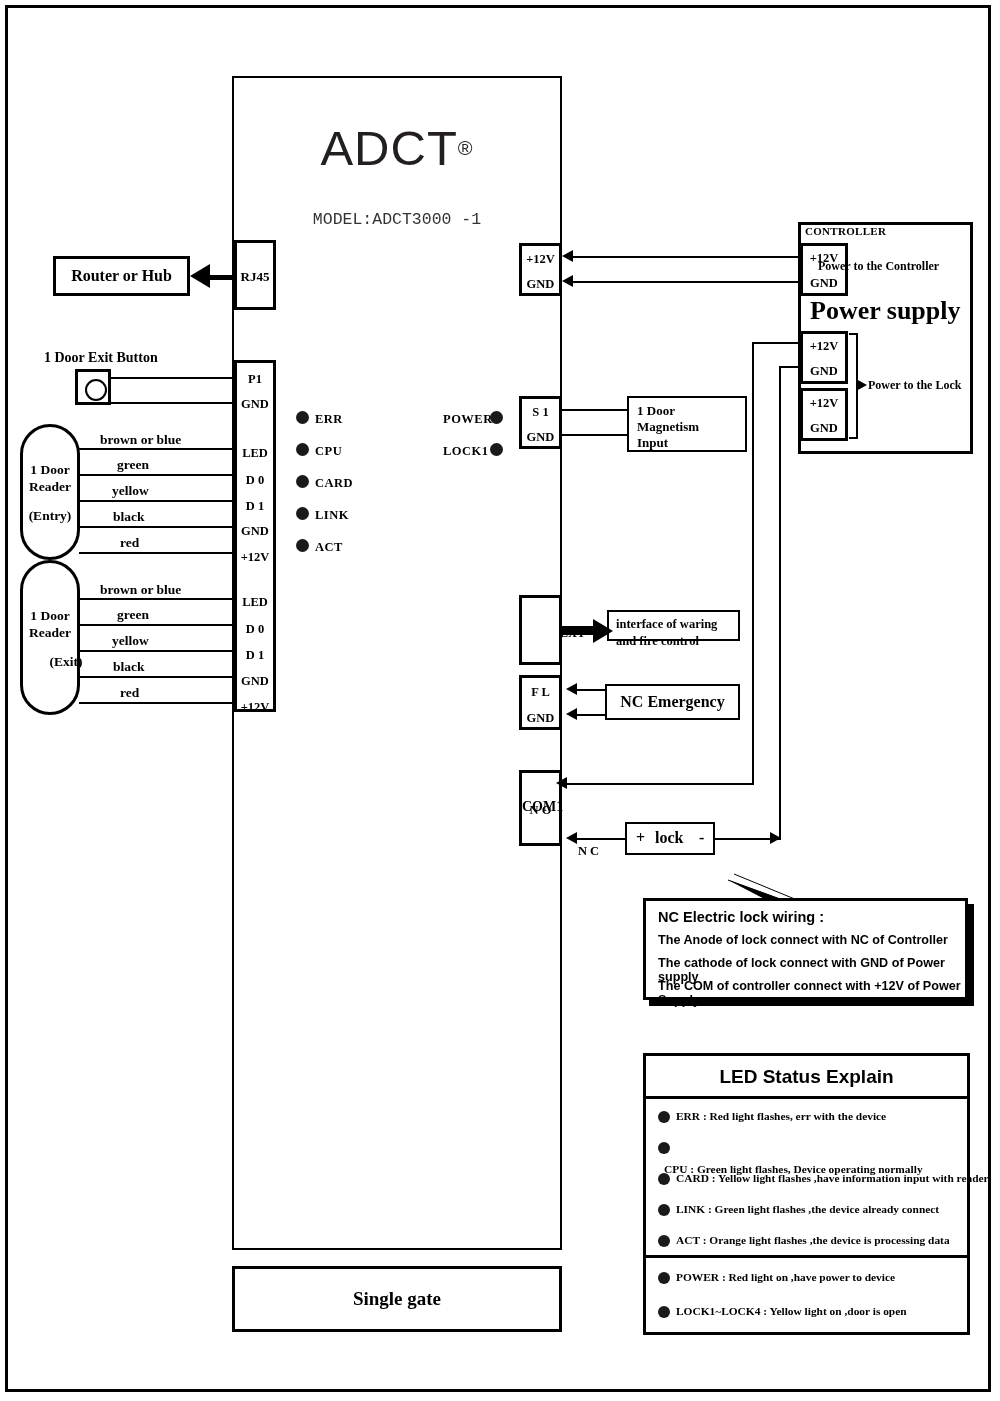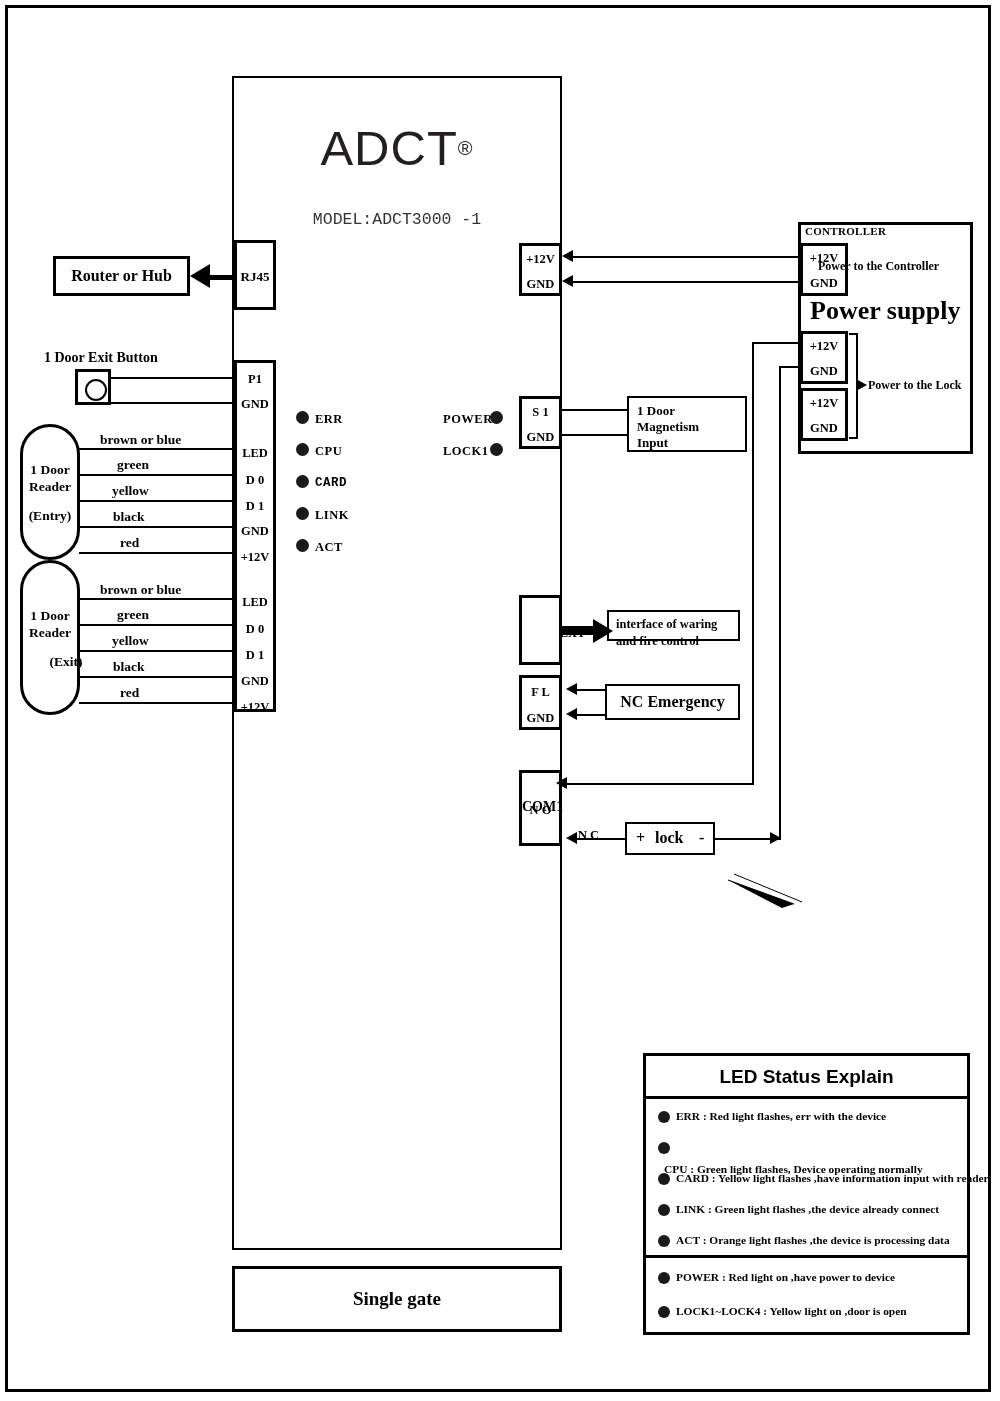--- a/index.html
+++ b/index.html
@@ -144,21 +144,21 @@
   <div class="txt wire-lbl" style="left:117px;top:607px;">green</div>
   <div class="txt wire-lbl" style="left:112px;top:633px;">yellow</div>
   <div class="txt wire-lbl" style="left:113px;top:659px;">black</div>
   <div class="txt wire-lbl" style="left:120px;top:685px;">red</div>
 
   <div class="led" style="left:296px;top:411px;"></div>
   <div class="led-lbl" style="left:315px;top:412px;">ERR</div>
   <div class="led" style="left:296px;top:443px;"></div>
   <div class="led-lbl" style="left:315px;top:444px;">CPU</div>
   <div class="led" style="left:296px;top:475px;"></div>
-  <div class="led-lbl" style="left:315px;top:476px;font-family:Liberation Mono, monospace;">CARD</div>
+  <div class="led-lbl" style="left:315px;top:476px;">CARD</div>
   <div class="led" style="left:296px;top:507px;"></div>
   <div class="led-lbl" style="left:315px;top:508px;">LINK</div>
   <div class="led" style="left:296px;top:539px;"></div>
   <div class="led-lbl" style="left:315px;top:540px;">ACT</div>
 
   <div class="led-lbl" style="left:443px;top:412px;">POWER</div>
   <div class="led" style="left:490px;top:411px;"></div>
   <div class="led-lbl" style="left:443px;top:444px;">LOCK1</div>
   <div class="led" style="left:490px;top:443px;"></div>
 
@@ -177,21 +177,21 @@
   </div>
 
   <div class="strip" style="left:519px;top:675px;width:43px;height:55px;">
     <div class="t" style="top:7px;">F L</div>
     <div class="t" style="top:33px;">GND</div>
   </div>
 
   <div class="strip" style="left:519px;top:770px;width:43px;height:76px;">
     <div class="t" style="top:6px;font-size:14px;margin-top:20px;">COM1</div>
     <div class="t" style="top:30px;">N O</div>
-    <div class="t" style="top:55px;padding-left:48px;">N C</div>
+    <div class="t" style="top:71px;padding-left:48px;">N C</div>
   </div>
 
   <div class="box bx3" style="left:798px;top:222px;width:175px;height:232px;"></div>
   <div class="txt bold" style="left:805px;top:225px;font-size:11px;letter-spacing:.3px;">CONTROLLER</div>
   <div class="txt bold" style="left:810px;top:296px;font-size:26px;font-family:'Liberation Serif',serif;">Power supply</div>
 
   <div class="strip" style="left:800px;top:243px;width:48px;height:53px;">
     <div class="t" style="top:5px;">+12V</div>
     <div class="t" style="top:30px;">GND</div>
   </div>
@@ -260,20 +260,26 @@
   <div class="ah-left" style="left:556px;top:777px;"></div>
   <div class="ln vl" style="left:752px;top:342px;height:443px;"></div>
   <div class="ln hl" style="left:752px;top:342px;width:49px;"></div>
 
   <div style="position:absolute;left:728px;top:874px;width:1px;height:1px;">
     <svg width="130" height="34" style="position:absolute;left:0;top:0;overflow:visible;">
       <polygon points="0,6 66,30 54,34" fill="#000"></polygon>
       <polyline points="0,6 66,30" fill="none" stroke="#000" stroke-width="1"></polyline>
       <polyline points="6,0 74,28" fill="none" stroke="#000" stroke-width="1"></polyline>
     </svg>
+  </div>
+  <div class="box" id="callout">
+    <div class="c-title">NC Electric lock wiring :</div>
+    <div class="c-line" style="top:32px;">The Anode of lock connect with NC of Controller</div>
+    <div class="c-line" style="top:55px;">The cathode of lock connect with GND of Power supply</div>
+    <div class="c-line" style="top:78px;">The COM of controller connect with +12V of Power Supply</div>
   </div>
 
   <div class="box" id="legend">
     <div class="lg-title">LED Status Explain</div>
     <div class="lg-div" style="top:40px;"></div>
 
     <div class="lg-dot" style="left:12px;top:55px;"></div>
     <div class="lg-row" style="top:54px;left:30px;">ERR : Red light flashes, err with the device</div>
     <div class="lg-dot" style="left:12px;top:86px;"></div>
     <div class="lg-row" style="top:85px;left:18px;margin-top:22px;">CPU :  Green light flashes, Device operating normally</div>

